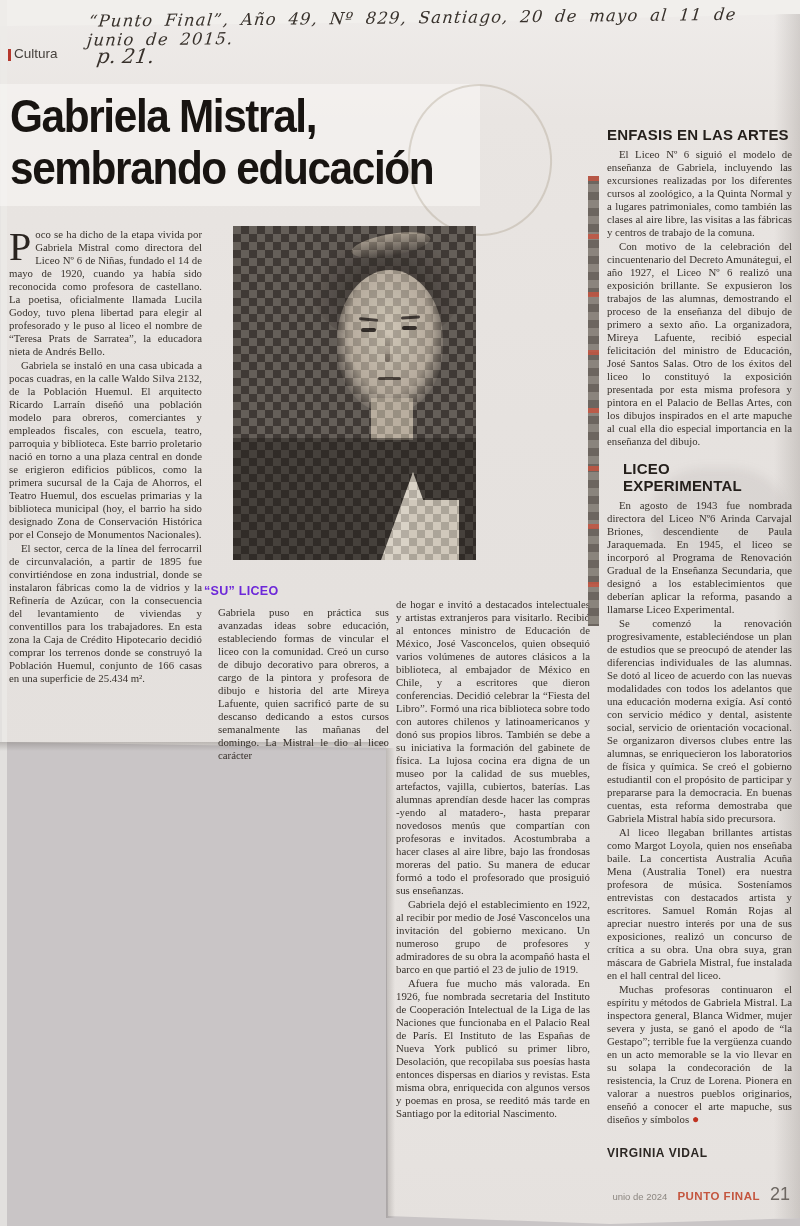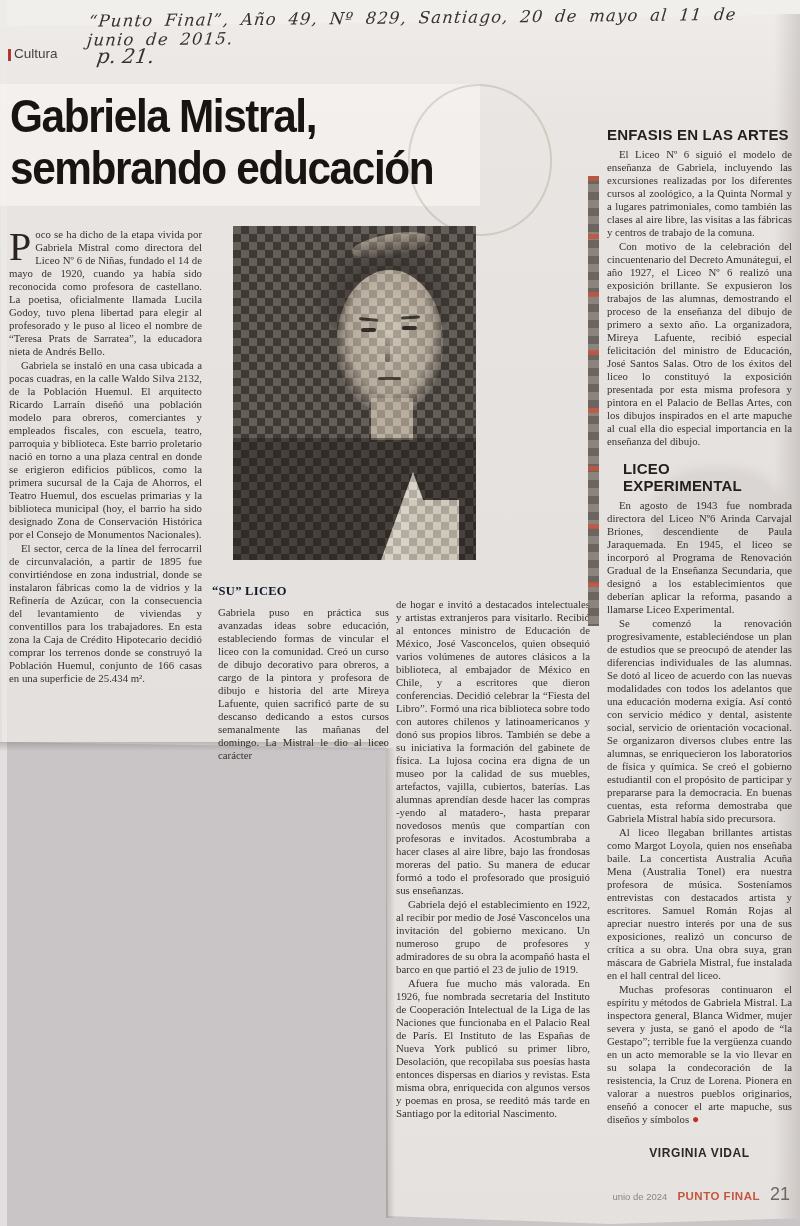--- a/index.html
+++ b/index.html
@@ -38,25 +38,25 @@
   .newsp p.ind{text-indent:12px;margin-top:1px;}
   .col{position:absolute;}
   .col1{left:9px;top:228px;width:193px;}
   .col2{left:218px;top:606px;width:171px;}
   .col3{left:396px;top:598px;width:194px;}
   .col4{left:607px;top:126px;width:185px;}
   .dropcap{float:left;font-size:40px;line-height:33px;margin:2px 4px 0 0;color:#2a2420;font-family:"Liberation Serif",serif;}
   .subhead{font-family:"Liberation Sans",sans-serif;font-weight:bold;font-size:15px;letter-spacing:.2px;
     color:#241f1b;margin:0 0 5px 0;}
   .subhead2{margin-top:12px;margin-left:16px;}
-  .caption-head{position:absolute;left:212px;top:584px;font-family:Liberation Serif, serif;
-    font-weight:bold;font-size:12.5px;color:#0f172a;letter-spacing:.3px;}
+  .caption-head{position:absolute;left:204px;top:584px;font-family:Liberation Sans, sans-serif;
+    font-weight:bold;font-size:12.5px;color:#6d28d9;letter-spacing:.3px;}
   .end-dot{color:#c03322;font-size:12px;}
 
-  .byline{position:absolute;left:607px;top:1146px;width:185px;text-align:center;
+  .byline{position:absolute;left:607px;top:1146px;width:185px;text-align:left;
     font-family:"Liberation Sans",sans-serif;font-weight:bold;font-size:12px;letter-spacing:.6px;color:#2c2723;}
   .footer{position:absolute;left:390px;top:1184px;width:400px;display:flex;justify-content:flex-end;
     align-items:baseline;gap:10px;padding-right:12px;}
   .footer-date{font-family:"Liberation Sans",sans-serif;font-size:9.5px;color:#8d8781;}
   .footer-mag{font-family:"Liberation Sans",sans-serif;font-weight:bold;font-size:11.5px;color:#c4563f;letter-spacing:.5px;}
   .footer-page{font-family:"Liberation Sans",sans-serif;font-size:18px;color:#6d6762;}
 
   .photo{position:absolute;left:233px;top:226px;width:243px;height:334px;overflow:hidden;
     background-color:#4a4440;
     background-image:repeating-conic-gradient(#423c38 0% 25%,#5d5650 0% 50%);background-size:16px 16px;}

